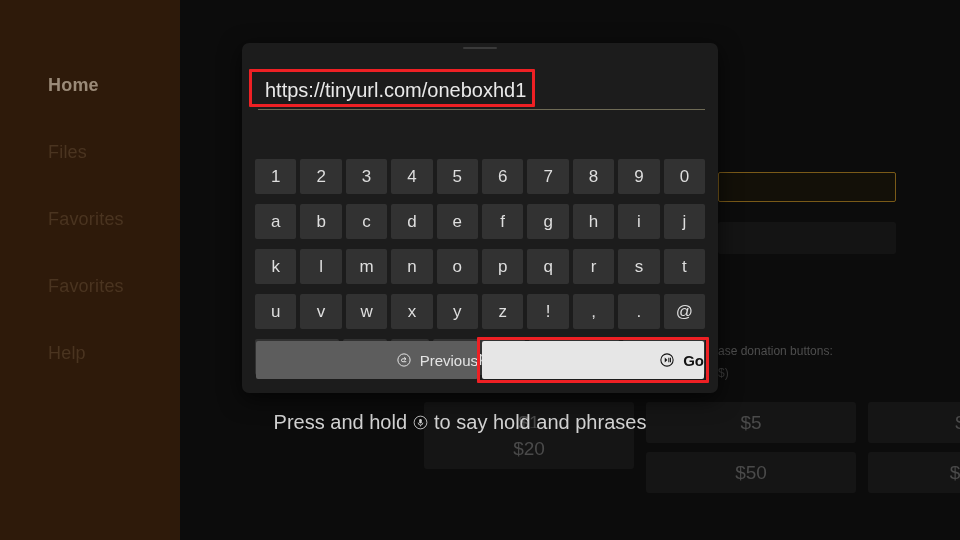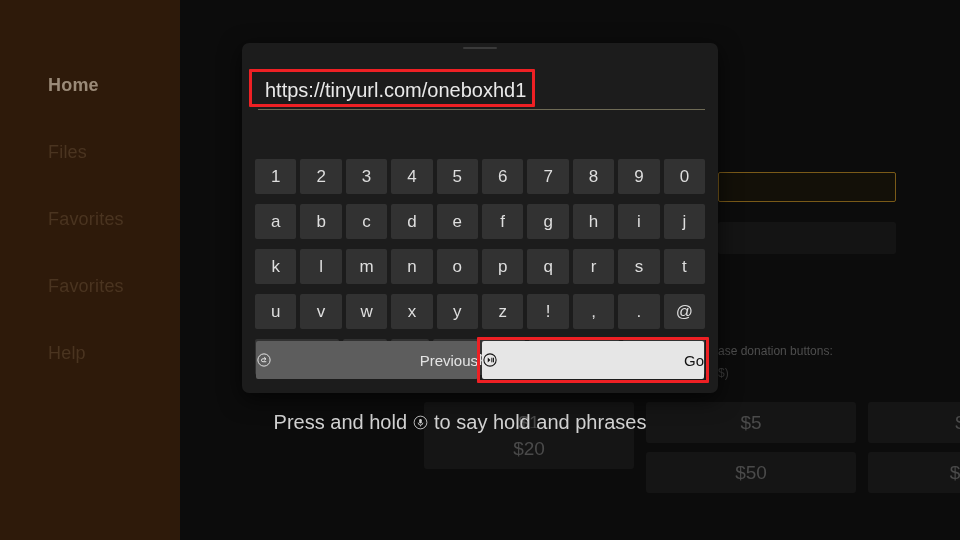--- a/index.html
+++ b/index.html
@@ -117,25 +117,25 @@
   #fk-del   { width: 90px; }
   #fk-clear { flex: 1 1 auto; }
   .dim { color: #8d8d8d; }
 
   #row-act {
     position: absolute; left: 256px; top: 341px; width: 448px;
     display: flex; gap: 4px;
   }
   .abtn {
     height: 38px; border-radius: 2px;
-    display: flex; align-items: center; justify-content: space-between; gap: 8px;
+    display: flex; align-items: center; justify-content: flex-end; gap: 8px;
     font-size: 15px;
   }
   #btn-prev { width: 222px; background: #5d5d5d; color: #e4e4e4; }
-  #btn-go   { width: 222px; background: #e6e6e6; color: #121212; font-weight: normal; }
+  #btn-go   { width: 222px; background: #e6e6e6; color: #121212; font-weight: bold; }
 
   svg { display: block; }
 </style>
 </head>
 <body>
 
 <div id="stage">
 
   <div id="content">
     <div class="bg-amber-field"></div>

